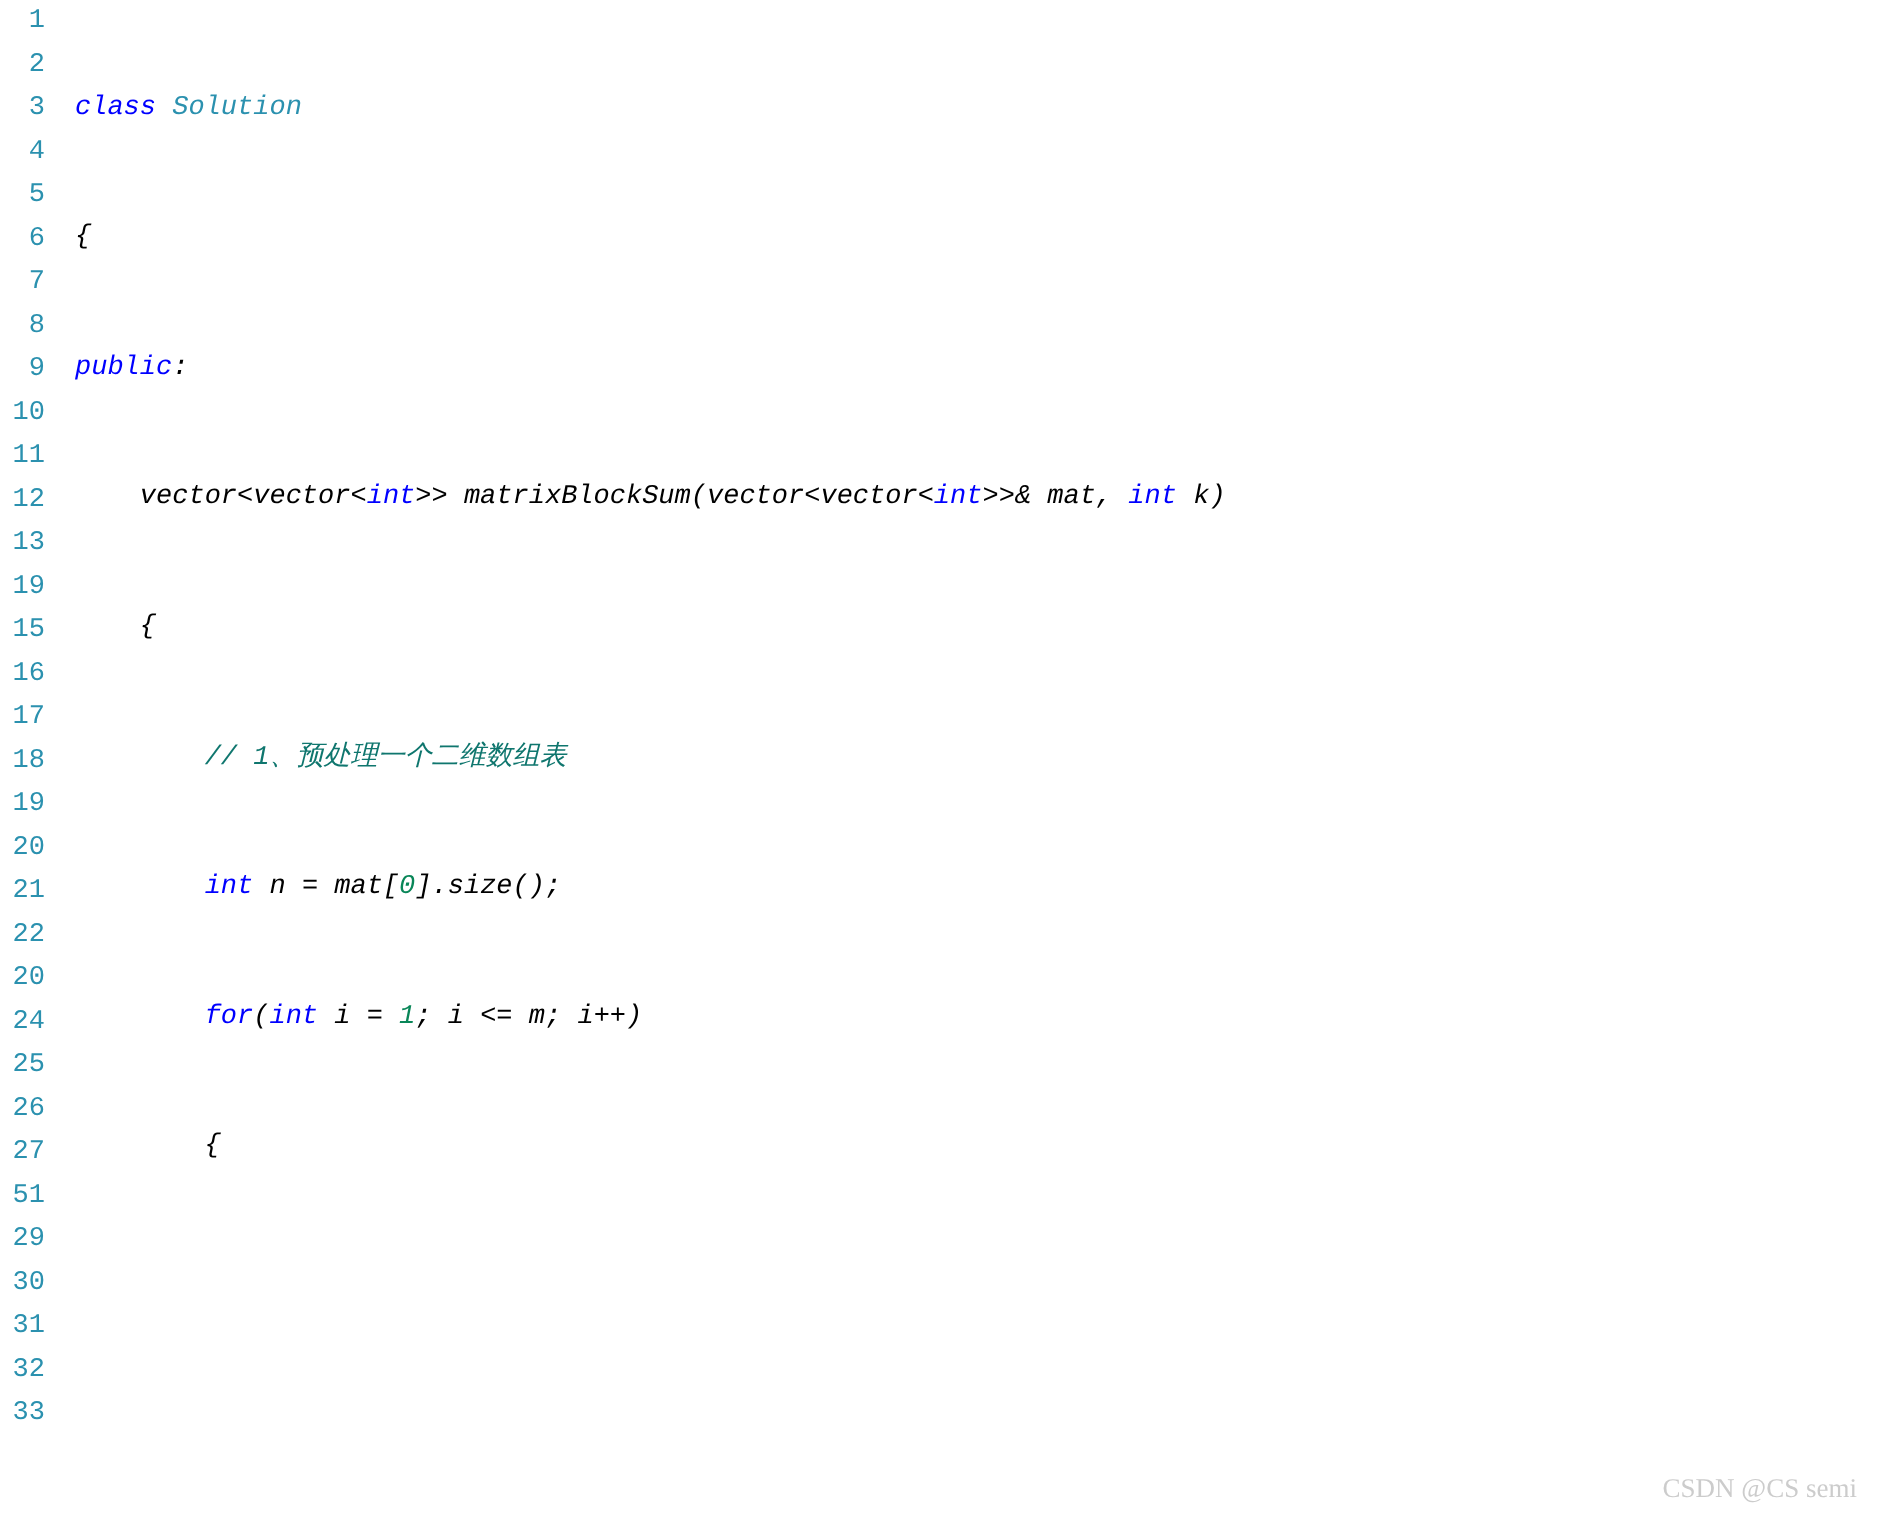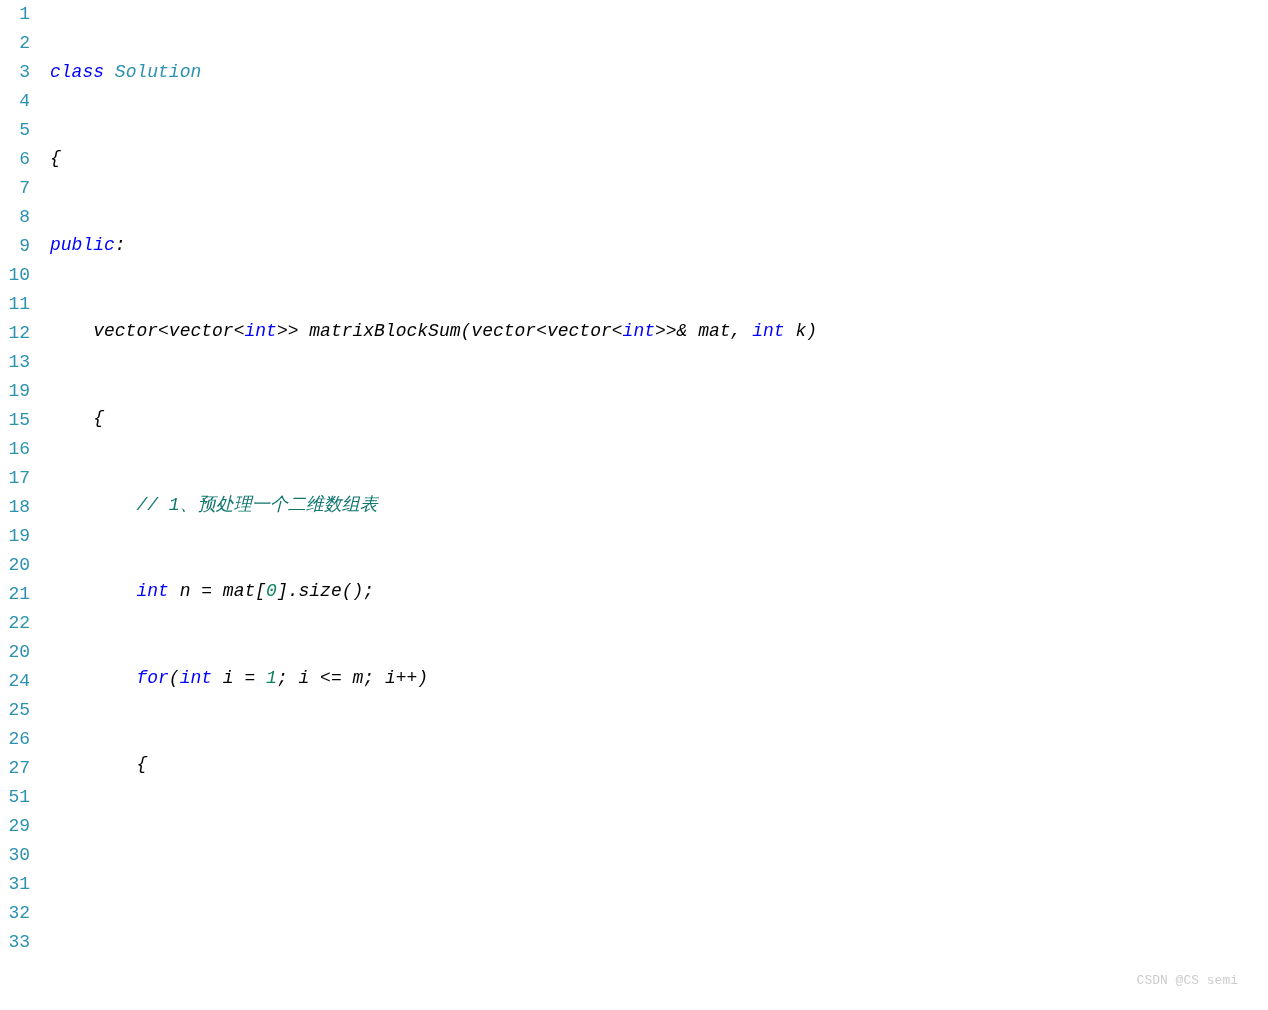--- a/index.html
+++ b/index.html
@@ -38,25 +38,25 @@
       font-style: italic;
     }
     .kw { color: #0000ff; }
     .type { color: #2b91af; }
     .comment { color: #0f766e; }
     .num { color: #098658; }
     .func { color: #000000; margin-top: 12px; }
     .ident { color: #000000; }
     .watermark {
       position: fixed;
-      bottom: 18px;
+      bottom: 3px;
       right: 30px;
       color: #cccccc;
-      font-size: 13px;
-      font-family: Liberation Mono, monospace;
+      font-size: 18px;
+      font-family: Liberation Serif, serif;
     }
   </style>
 </head>
 <body>
 
 <div class="editor">
   <div class="gutter">
       <div class="gutter-line">1</div>
       <div class="gutter-line">2</div>
       <div class="gutter-line">3</div>

